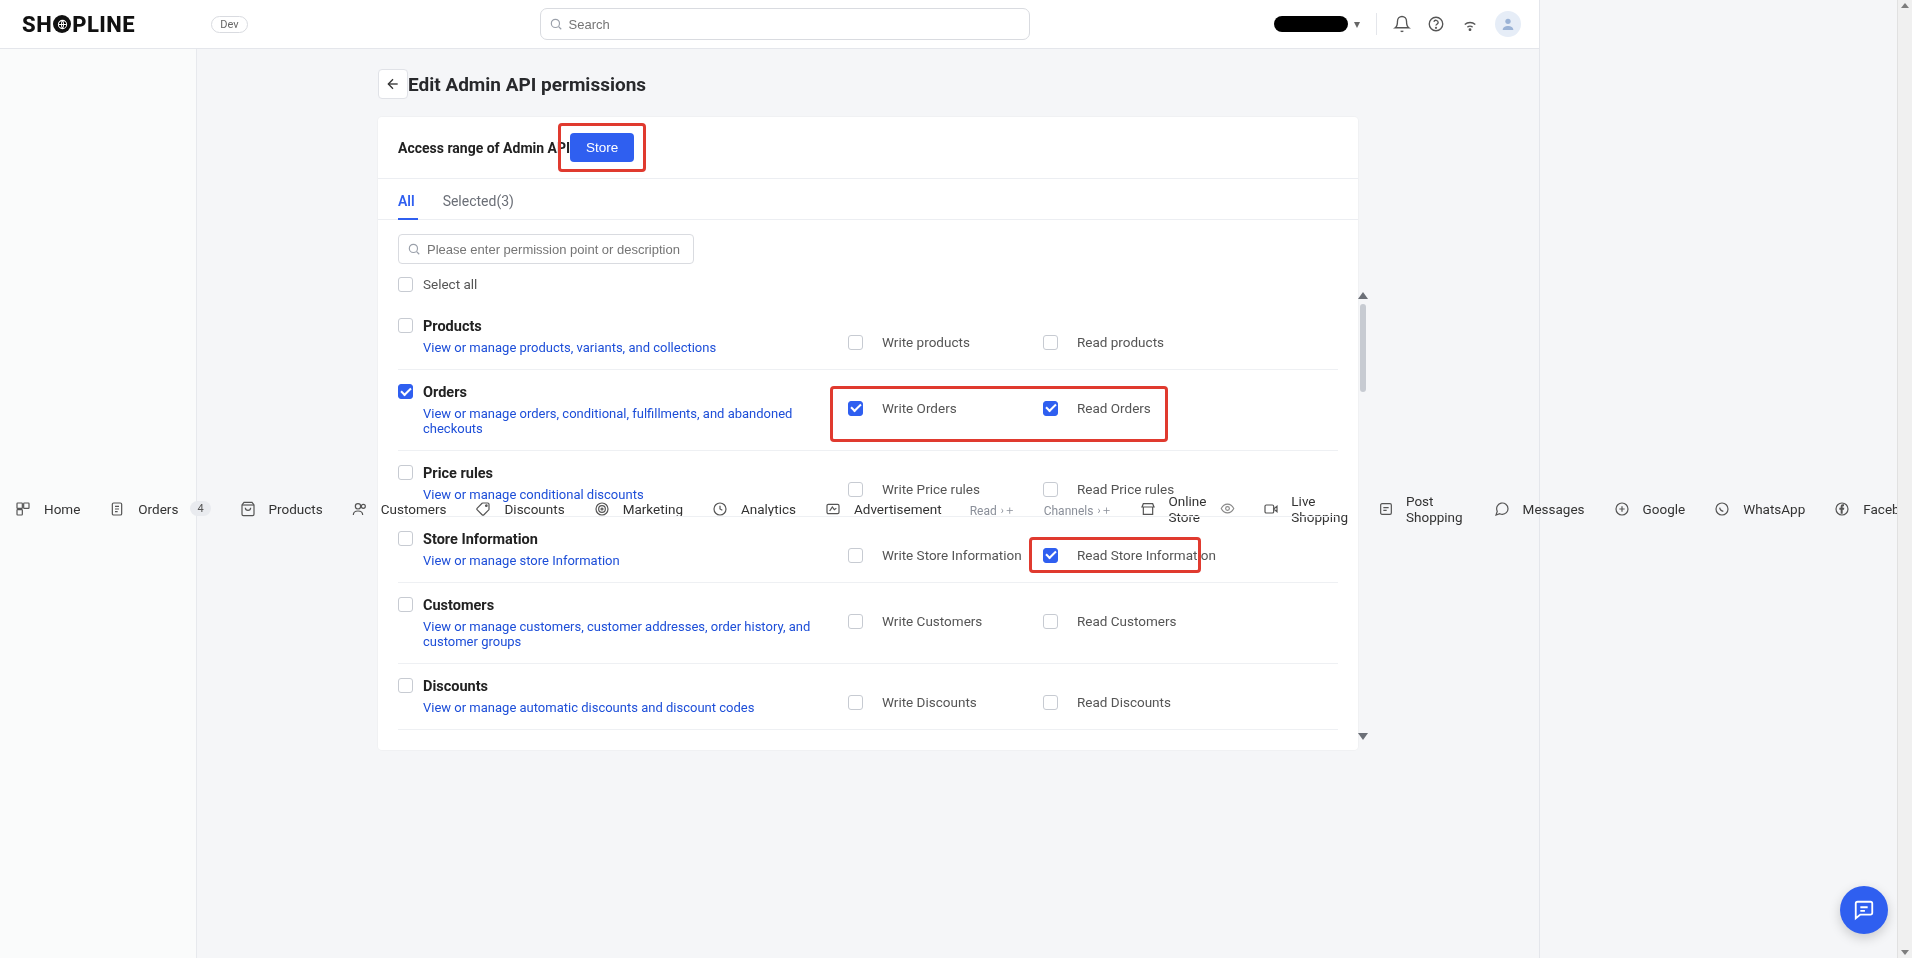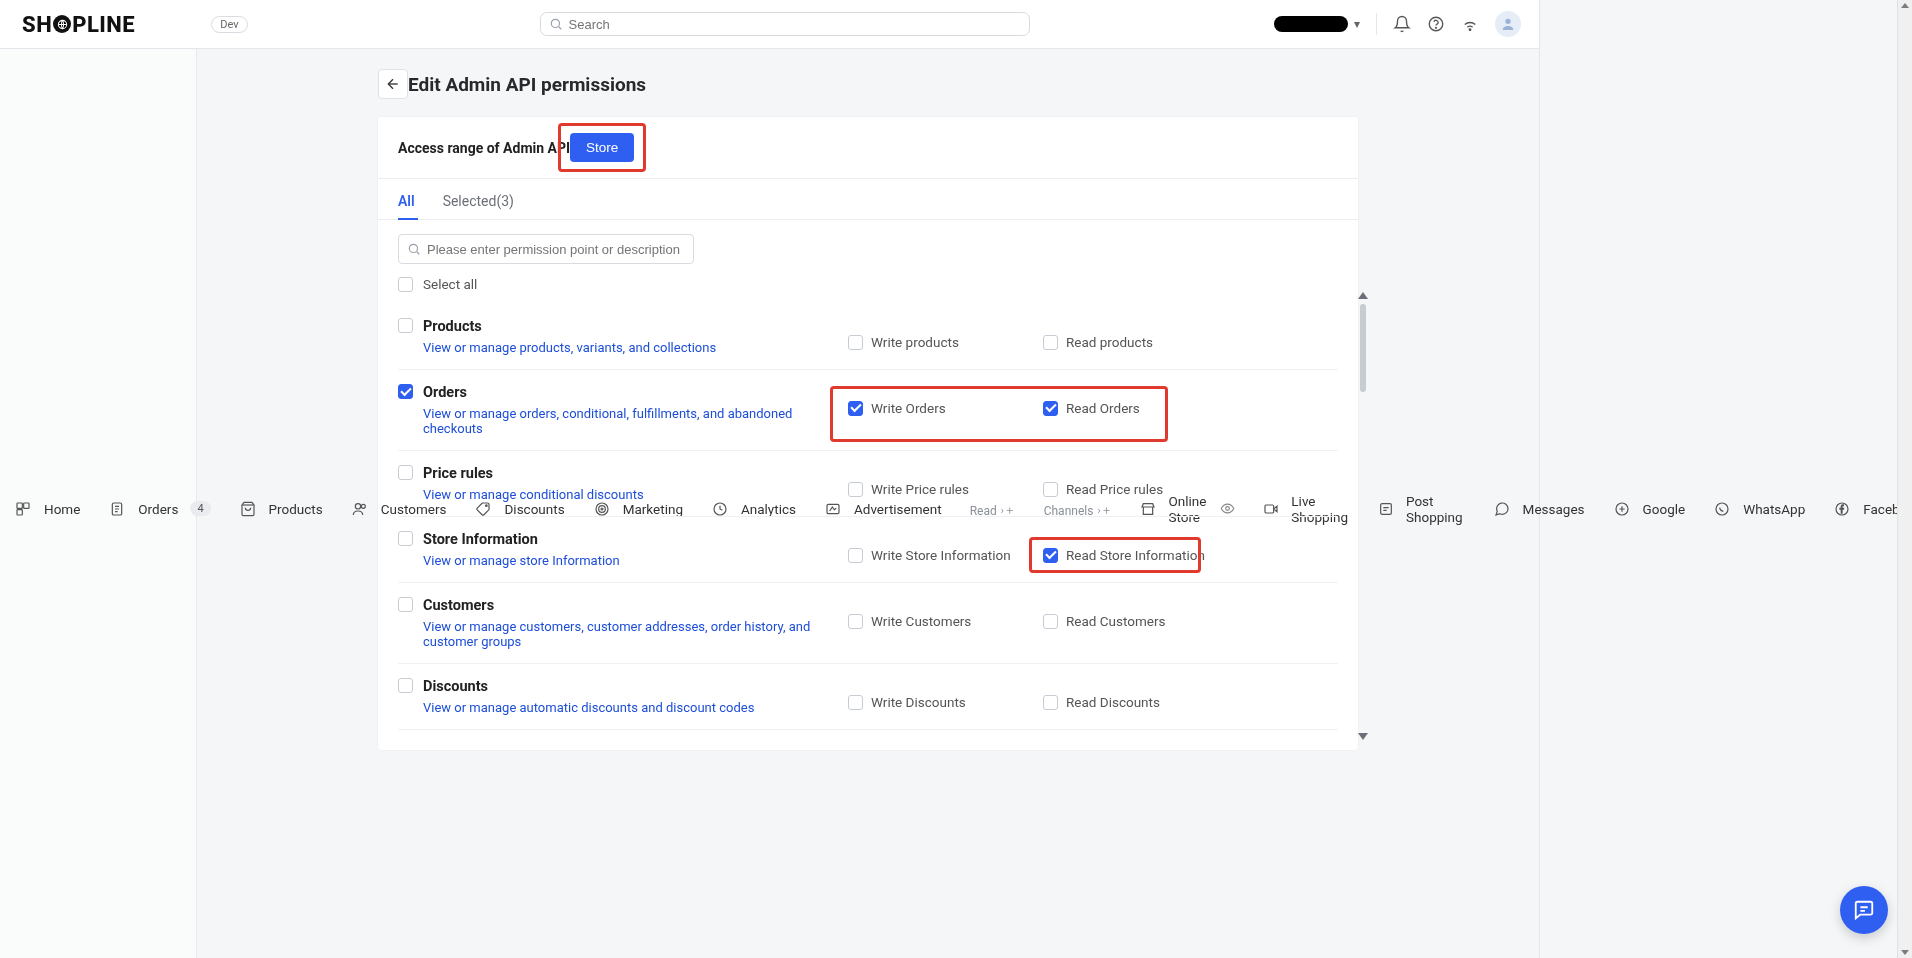--- a/index.html
+++ b/index.html
@@ -53,21 +53,21 @@
     border: 1px solid #d9dbe0;
     border-radius: 10px;
     padding: 1px 8px;
     font-size: 11px;
     color: #666;
     margin-left: 60px;
   }
   .header-spacer { flex: 0 0 260px; }
   .search-wrap {
     flex: 0 0 490px;
-    height: 24px;
+    height: 32px;
     border: 1px solid #d9dbe0;
     border-radius: 7px;
     display: flex;
     align-items: center;
     padding: 0 8px;
     color: #9aa0aa;
     gap: 6px;
   }
   .search-wrap input {
     border: none;
@@ -301,21 +301,21 @@
   .perm-opts {
     display: flex;
     gap: 0;
     align-items: center;
     margin-top: 16px;
     position: relative;
   }
   .opt {
     display: flex;
     align-items: center;
-    gap: 8px;
+    gap: 19px;
     font-size: 13.5px;
     color: #555;
     width: 195px;
   }
   .hl-box {
     border: 3px solid #e03a2f;
     border-radius: 4px;
     position: absolute;
     pointer-events: none;
   }

